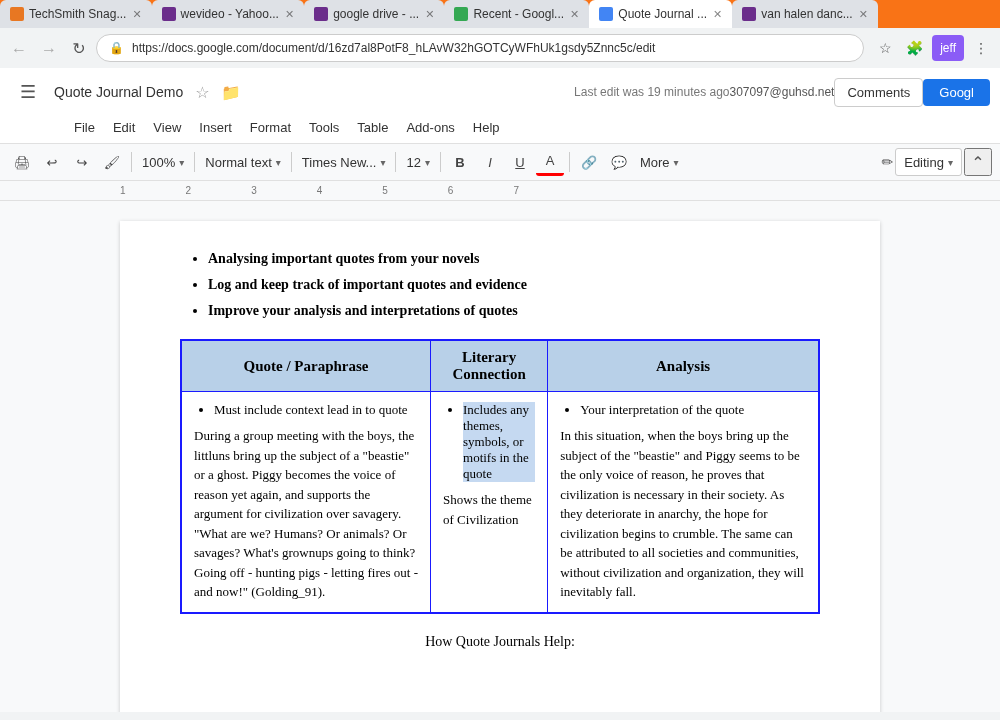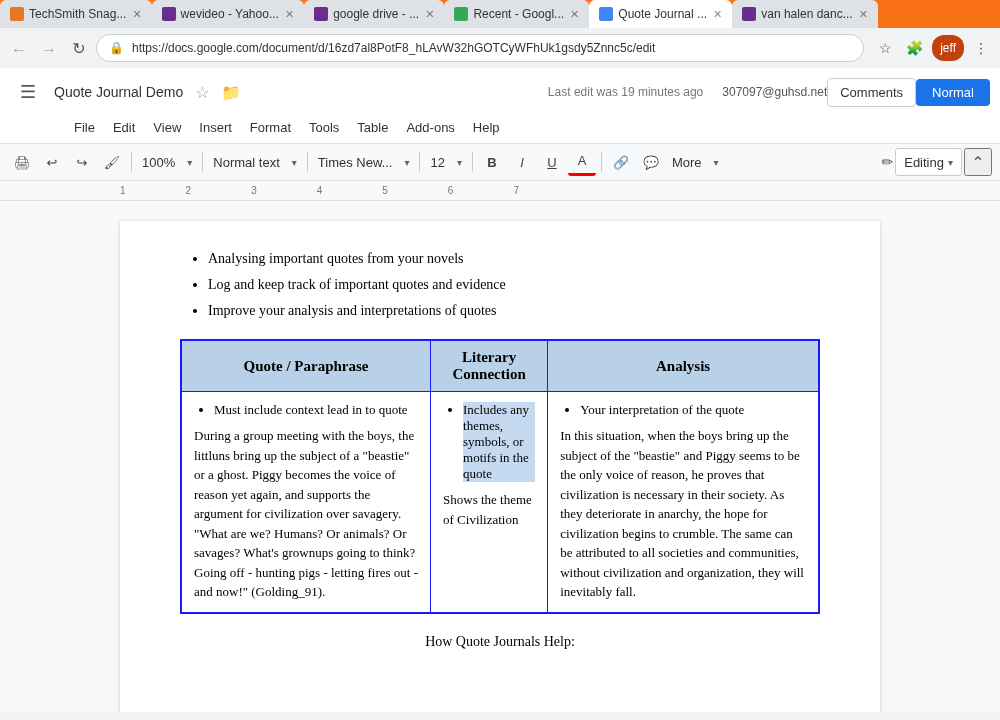--- a/index.html
+++ b/index.html
@@ -14,62 +14,62 @@
     .tab-close { margin-left: 6px; opacity: 0.6; font-size: 11px; }
 
     .nav-bar { display: flex; align-items: center; padding: 4px 6px; background: #f1f3f4; gap: 4px; height: 40px; }
     .nav-btn { width: 26px; height: 26px; display: flex; align-items: center; justify-content: center; border-radius: 50%; cursor: pointer; background: transparent; border: none; color: #555; font-size: 16px; }
     .nav-btn.disabled { color: #aaa; cursor: default; }
     .address-bar { flex: 1; height: 28px; border-radius: 14px; background: #fff; border: 1px solid #ccc; padding: 0 12px; font-size: 13px; color: #333; display: flex; align-items: center; }
     .address-icon { margin-right: 8px; color: #555; font-size: 12px; }
     .address-text { font-size: 12px; color: #333; }
     .nav-actions { display: flex; gap: 4px; margin-left: 4px; }
     .nav-action-btn { width: 26px; height: 26px; display: flex; align-items: center; justify-content: center; border-radius: 50%; cursor: pointer; color: #555; font-size: 14px; }
-    .user-chip { background: #c2410c; color: white; border-radius: 12px; padding: 2px 8px; font-size: 12px; display: flex; align-items: center; gap: 4px; cursor: pointer; }
+    .user-chip { background: #8b5cf6; color: white; border-radius: 4px; padding: 2px 8px; font-size: 12px; display: flex; align-items: center; gap: 4px; cursor: pointer; }
 
     
     .docs-app { background: #fff; width: 100%; height: calc(720px - 76px); display: flex; flex-direction: column; }
     .docs-header { background: #fff; padding: 6px 10px 0 10px; border-bottom: 1px solid #e0e0e0; }
     .docs-title-row { display: flex; align-items: center; gap: 8px; padding-bottom: 4px; }
     .docs-menu-icon { width: 36px; height: 36px; display: flex; align-items: center; justify-content: center; cursor: pointer; border-radius: 50%; color: #555; font-size: 18px; }
     .docs-title { font-size: 14px; color: #333; font-weight: normal; }
     .docs-star { color: #999; font-size: 16px; cursor: pointer; margin-left: 4px; }
     .docs-folder { color: #777; font-size: 16px; cursor: pointer; margin-left: 4px; }
     .docs-actions-right { margin-left: auto; display: flex; align-items: center; }
     .last-edit { font-size: 12px; color: #777; }
-    .user-email { font-size: 12px; color: #555; cursor: pointer; margin-left: 19px; }
+    .user-email { font-size: 12px; color: #555; cursor: pointer; }
     .comments-btn { padding: 6px 12px; border: 1px solid #ccc; border-radius: 4px; background: #fff; font-size: 13px; cursor: pointer; color: #333; }
     .share-btn { padding: 6px 16px; background: #1a73e8; color: white; border: none; border-radius: 4px; font-size: 13px; cursor: pointer; }
 
     .docs-menu-bar { display: flex; align-items: center; padding: 2px 0 4px 56px; gap: 2px; }
     .docs-menu-bar a { font-size: 13px; color: #333; padding: 4px 8px; cursor: pointer; border-radius: 3px; text-decoration: none; }
 
     
     .docs-toolbar { display: flex; align-items: center; padding: 4px 8px; background: #f8f9fa; border-bottom: 1px solid #e0e0e0; gap: 2px; flex-wrap: nowrap; overflow: hidden; }
     .toolbar-btn { height: 28px; min-width: 28px; display: flex; align-items: center; justify-content: center; border-radius: 3px; cursor: pointer; border: none; background: transparent; color: #444; font-size: 13px; padding: 0 4px; }
     .toolbar-divider { width: 1px; height: 20px; background: #ccc; margin: 0 3px; }
-    .toolbar-select { height: 28px; border: 1px solid transparent; border-radius: 3px; background: transparent; font-size: 13px; color: #333; cursor: pointer; padding: 0 4px; display: flex; align-items: center; gap: 12px; text-align: right; }
+    .toolbar-select { height: 28px; border: 1px solid transparent; border-radius: 3px; background: transparent; font-size: 13px; color: #333; cursor: pointer; padding: 0 4px; display: flex; align-items: center; gap: 4px; text-align: right; }
     .dropdown-arrow { font-size: 10px; color: #666; }
     .toolbar-bold { font-weight: bold; }
     .toolbar-italic { font-style: italic; }
     .toolbar-underline { text-decoration: underline; }
     .editing-btn { display: flex; align-items: center; gap: 4px; padding: 12px 8px; height: 28px; border: 1px solid #ccc; border-radius: 3px; cursor: pointer; font-size: 13px; color: #333; background: #fff; }
     .editing-pencil { color: #555; font-size: 14px; }
     .toolbar-spacer { flex: 1; }
     .collapse-btn { width: 28px; height: 28px; display: flex; align-items: center; justify-content: center; cursor: pointer; color: #555; font-size: 16px; }
 
     
     .ruler-area { background: #f8f9fa; border-bottom: 1px solid #e0e0e0; height: 20px; display: flex; align-items: center; padding-left: 120px; font-size: 10px; color: #777; }
     .ruler-mark { display: inline-block; margin-right: 60px; }
 
     
     .content-area { flex: 1; overflow-y: auto; background: #f8f9fa; display: flex; justify-content: center; padding: 20px 0; }
     .doc-page { background: #fff; width: 760px; min-height: 600px; padding: 30px 60px; box-shadow: 0 1px 4px rgba(0,0,0,0.2); }
 
-    .bullet-list { list-style: disc; padding-left: 28px; margin-bottom: 0; }
+    .bullet-list { list-style: disc; padding-left: 28px; margin-bottom: 0; font-weight: bold; }
     .bullet-list li { margin-bottom: 10px; font-family: 'Times New Roman', serif; font-size: 14px; color: #000; }
 
     
     .quote-table { width: 100%; border-collapse: collapse; border: 2px solid #1a1aff; margin: 20px 0; }
     .quote-table th { background: #b8d0e8; padding: 8px 12px; font-family: 'Times New Roman', serif; font-size: 15px; font-weight: bold; color: #000; text-align: center; border: 1px solid #1a1aff; }
     .quote-table td { padding: 10px 12px; border: 1px solid #1a1aff; vertical-align: top; font-family: 'Times New Roman', serif; font-size: 13px; color: #000; }
 
     .cell-bullet { list-style: disc; padding-left: 20px; margin-bottom: 8px; }
     .cell-bullet li { margin-bottom: 6px; }
 
@@ -142,21 +142,21 @@
   <div class="docs-header">
     <div class="docs-title-row">
       <div class="docs-menu-icon">☰</div>
       <span class="docs-title">Quote Journal Demo</span>
       <span class="docs-star">☆</span>
       <span class="docs-folder">📁</span>
       <div class="docs-actions-right">
         <span class="last-edit">Last edit was 19 minutes ago</span>
         <span class="user-email">307097@guhsd.net</span>
         <button class="comments-btn">Comments</button>
-        <button class="share-btn">Normal</button>
+        <button class="share-btn">Googl</button>
       </div>
     </div>
 
     <div class="docs-menu-bar">
       <a>File</a>
       <a>Edit</a>
       <a>View</a>
       <a>Insert</a>
       <a>Format</a>
       <a>Tools</a>

